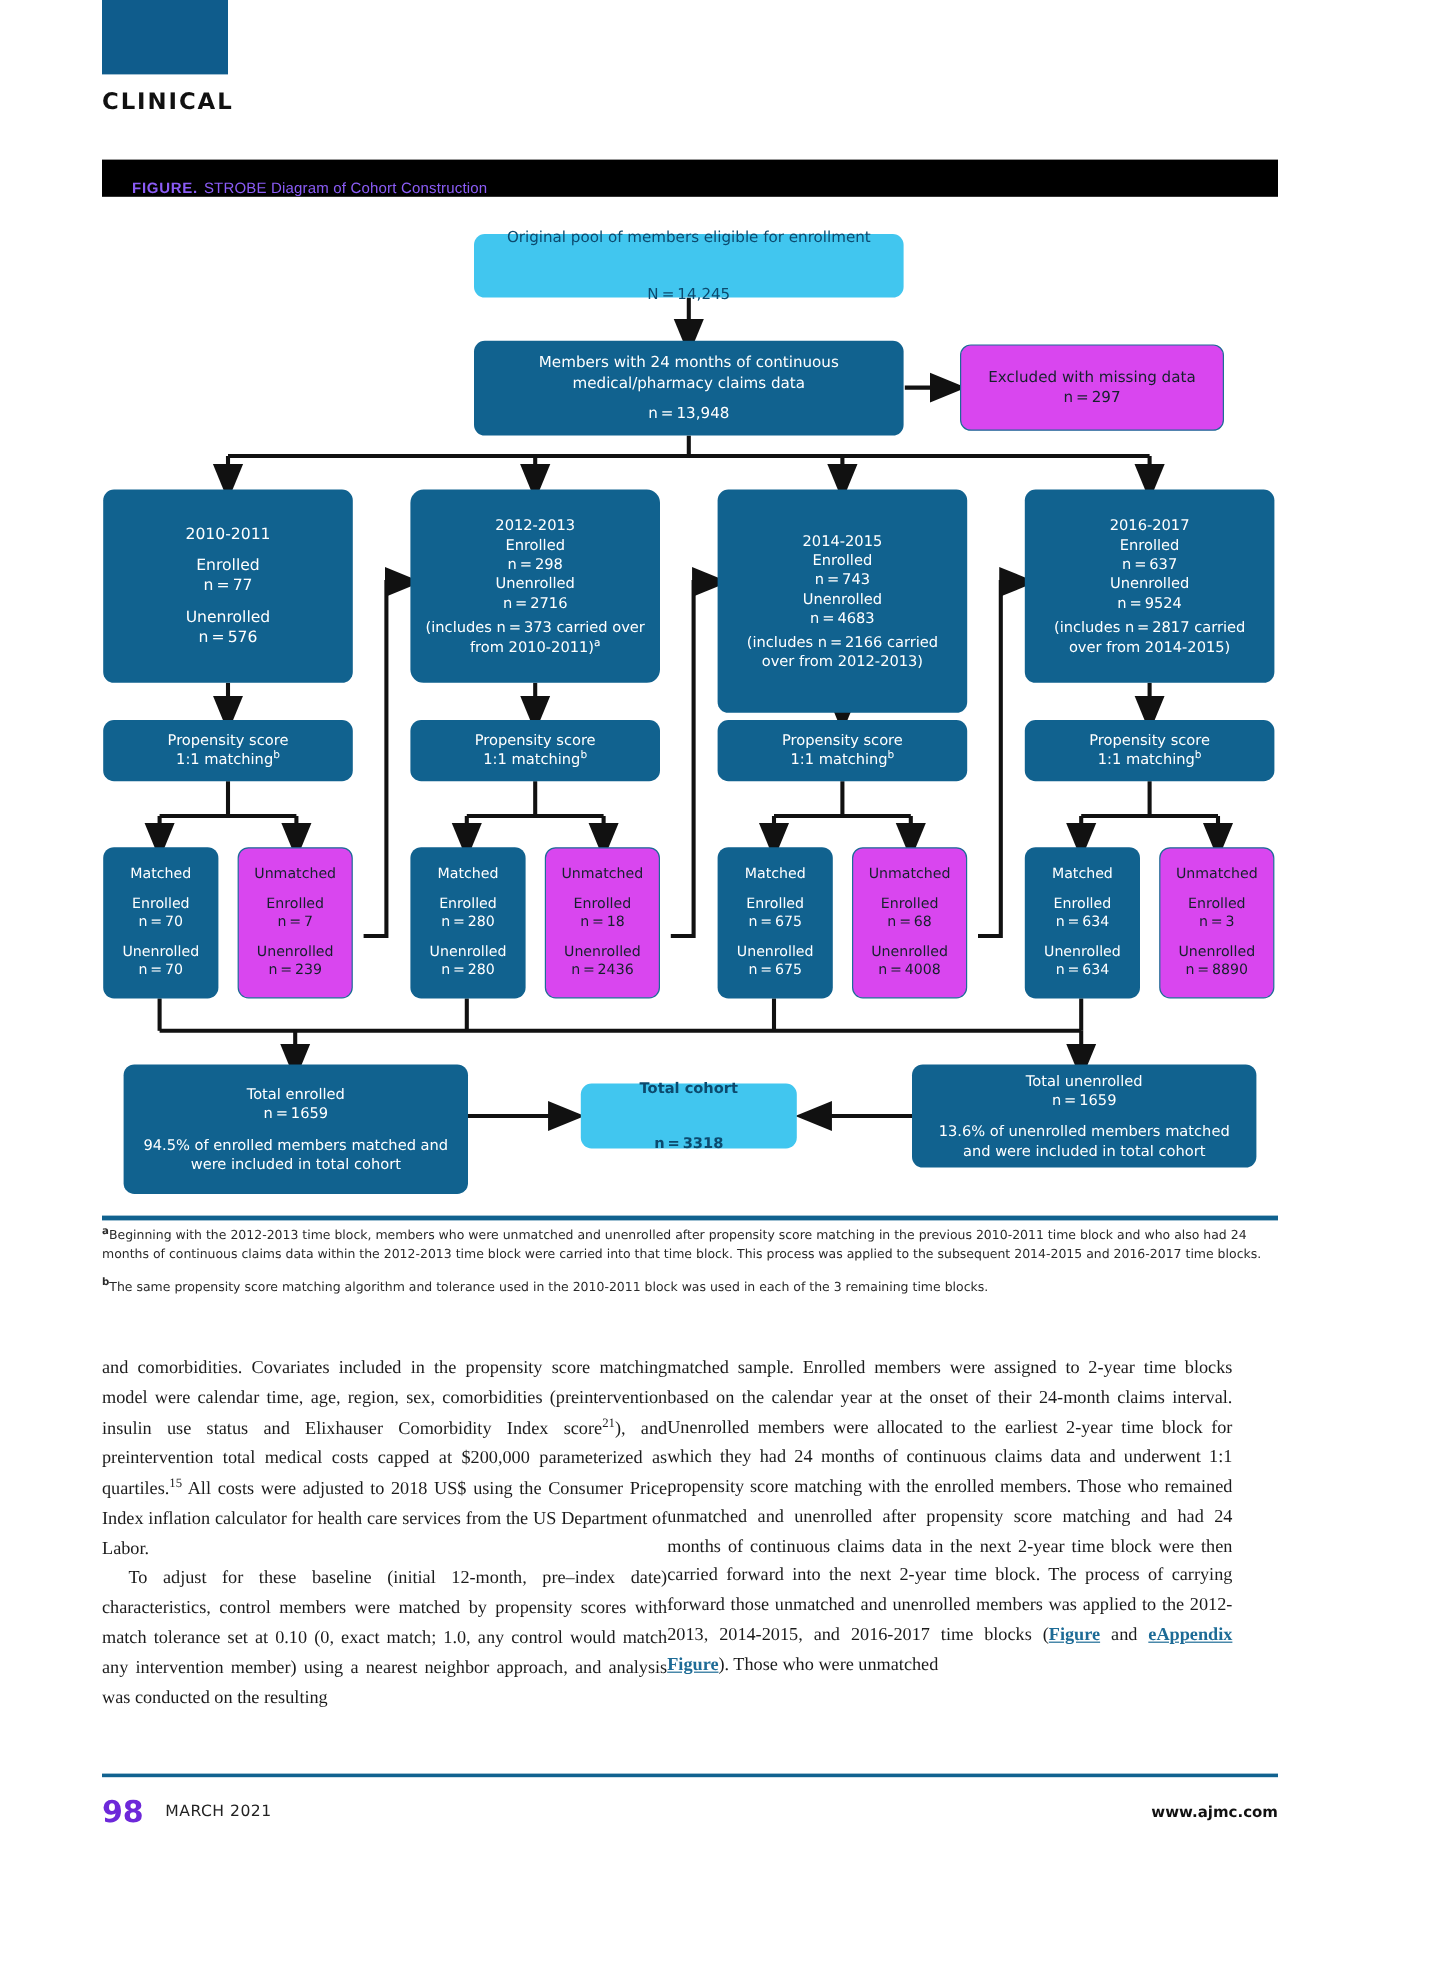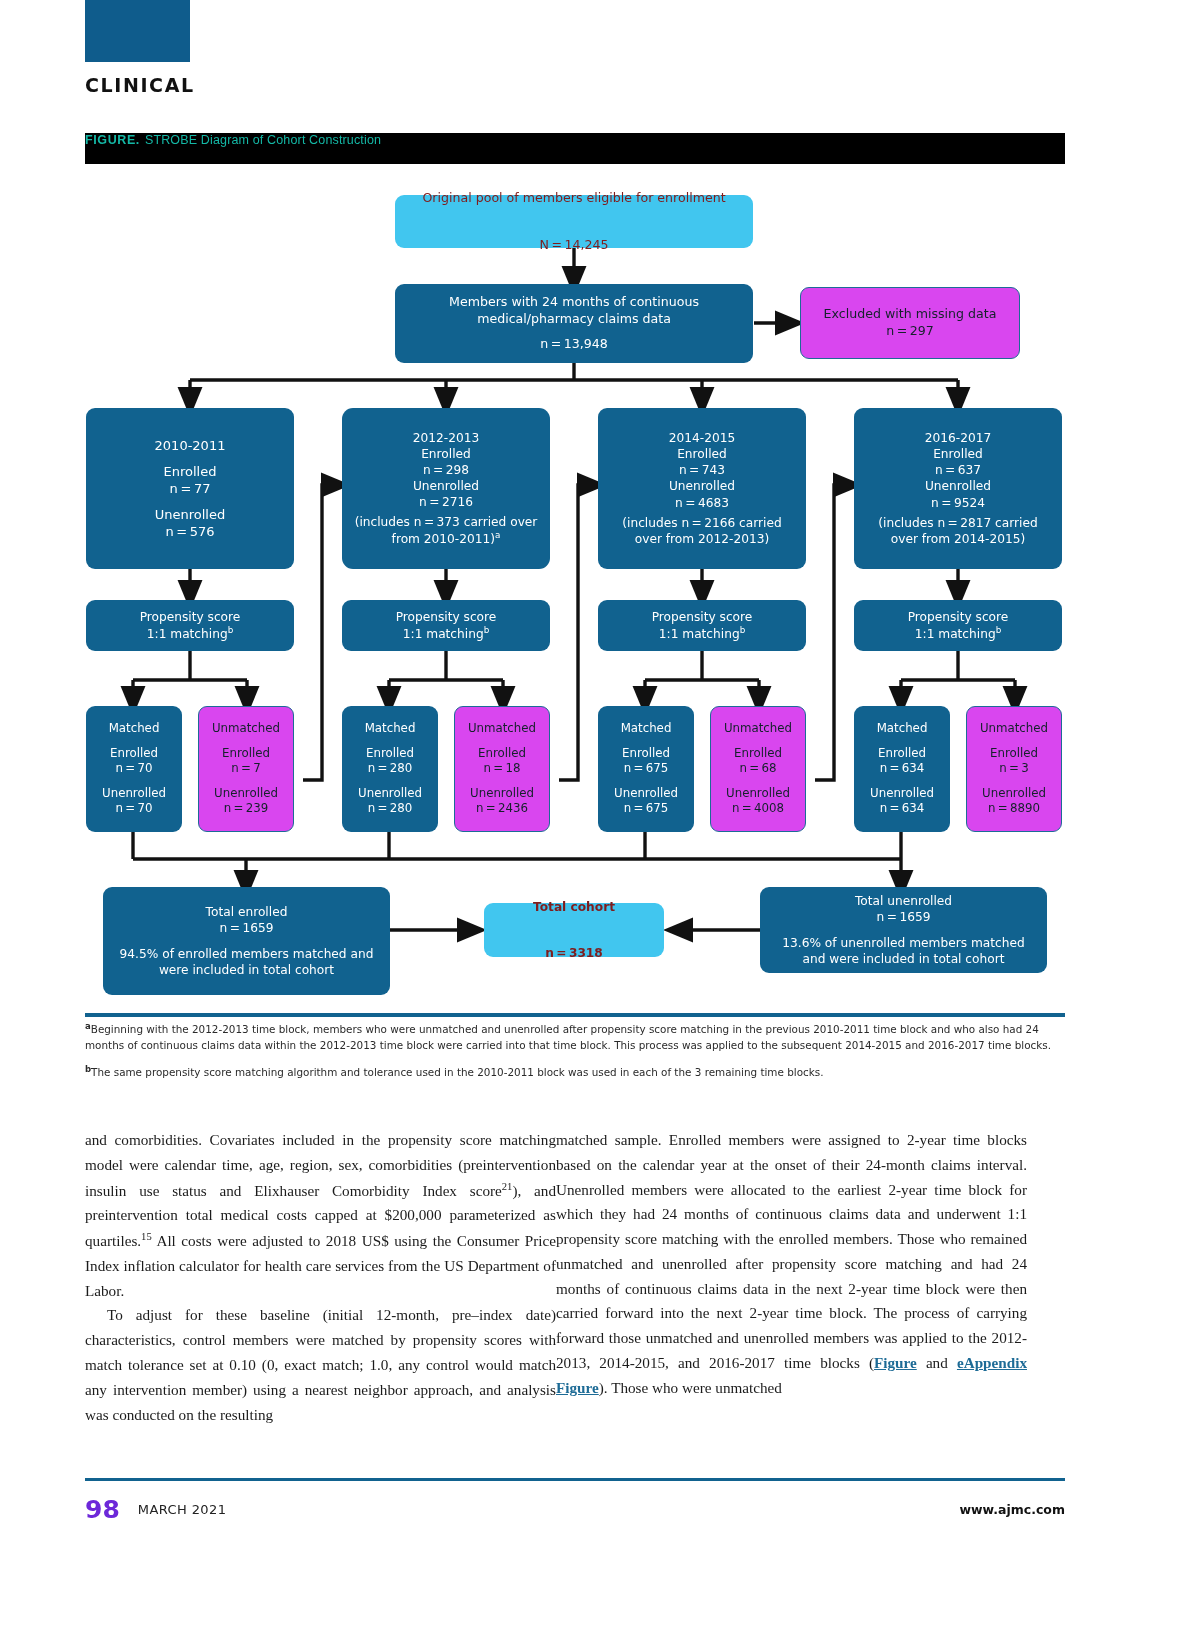--- a/index.html
+++ b/index.html
@@ -22,41 +22,41 @@
   #section-label {
     position:absolute; left:85px; top:74px;
     font-size:19px; font-weight:bold; letter-spacing:1.6px;
     font-family:"DejaVu Sans", sans-serif;
     color:#111;
   }
 
   
   #figure-bar {
     position:absolute; left:85px; top:133px; width:980px; height:31px;
-    background:#000; color:#14b8a6;
-    display:flex; align-items:flex-start; 
+    background:#000; color:#8b5cf6;
+    display:flex; align-items:flex-end; padding-left:25px;
     font-size:12.5px; letter-spacing:.15px;
   }
   #figure-bar .lbl { font-weight:bold; letter-spacing:.6px; margin-right:5px; }
 
   
   #flow { position:absolute; left:0; top:180px; width:1200px; height:830px; }
   #flow svg { position:absolute; left:0; top:0; }
 
   .node {
     position:absolute;
     border-radius:9px;
     display:flex; flex-direction:column;
     align-items:center; justify-content:center;
     text-align:center;
     line-height:1.32;
     font-family:"DejaVu Sans", sans-serif;
   }
   .node .ln { display:block; }
-  .n-cyan  { background:#41c6ef; color:#7f1d1d;gap:30px; }
+  .n-cyan  { background:#41c6ef; color:#0c4a6e;gap:30px; }
   .n-blue  { background:#11628f; color:#ffffff; }
   .n-white { background:#d946ef; color:#15212b; border:1.6px solid #1d6b96; }
 
   .sup { font-size:.72em; vertical-align:super; }
   .gap { height:9px; }
 
   
   #rule-top { position:absolute; left:85px; top:1013px; width:980px; height:4px; background:#11628f; }
   #footnotes {
     position:absolute; left:85px; top:1020px; width:980px;
@@ -200,21 +200,21 @@
 
   <div class="node n-blue" style="left:342px; top:228px; width:208px; height:161px; font-size:12.2px;border-radius:11px;">
     <span class="ln">2012-2013</span>
     <span class="ln">Enrolled</span>
     <span class="ln">n = 298</span>
     <span class="ln">Unenrolled</span>
     <span class="ln">n = 2716</span>
     <span class="ln" style="padding:4px 8px 0 8px;"><span>(includes n = 373 carried over from 2010-2011)</span><span class="sup">a</span></span>
   </div>
 
-  <div class="node n-blue" style="left:598px; top:228px; width:208px; height:161px; font-size:12.2px;">
+  <div class="node n-blue" style="left:598px; top:228px; width:208px; height:186px; font-size:12.2px;">
     <span class="ln">2014-2015</span>
     <span class="ln">Enrolled</span>
     <span class="ln">n = 743</span>
     <span class="ln">Unenrolled</span>
     <span class="ln">n = 4683</span>
     <span class="ln" style="padding:4px 10px 0 10px;">(includes n = 2166 carried over from 2012-2013)</span>
   </div>
 
   <div class="node n-blue" style="left:854px; top:228px; width:208px; height:161px; font-size:12.2px;">
     <span class="ln">2016-2017</span>

